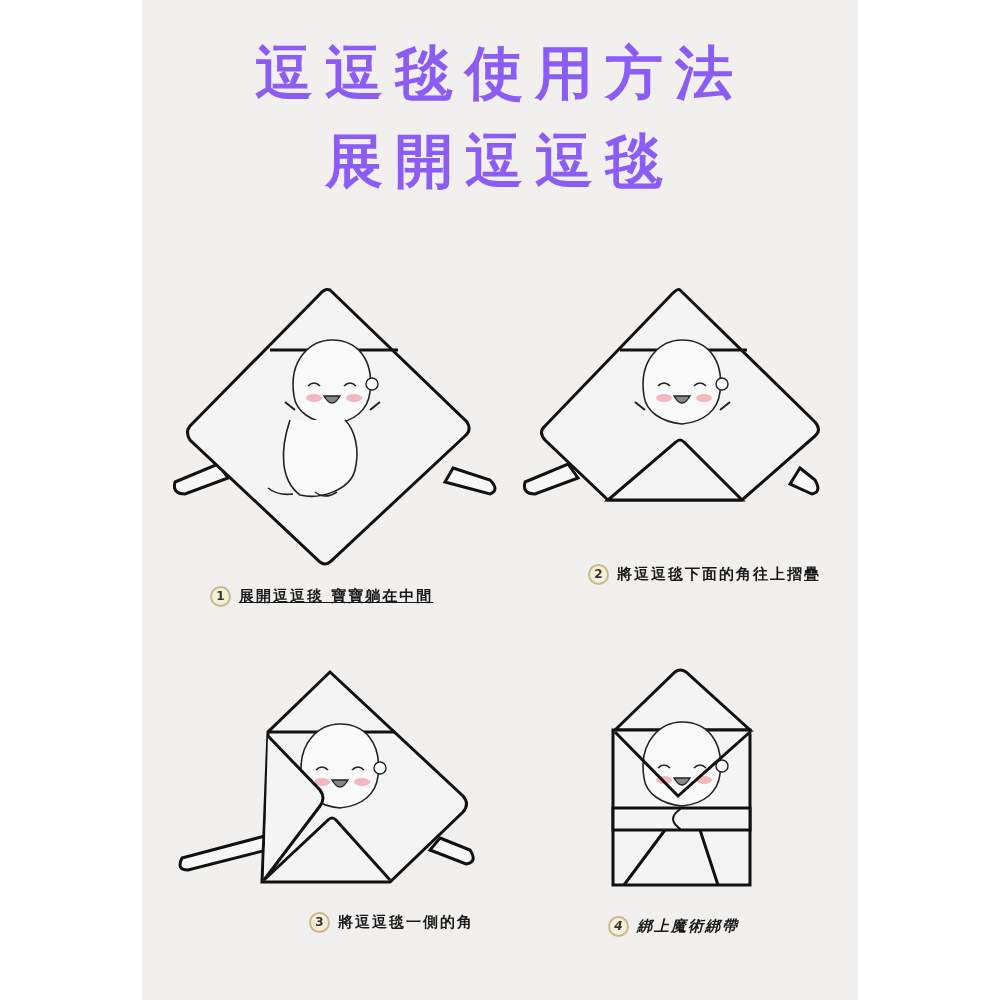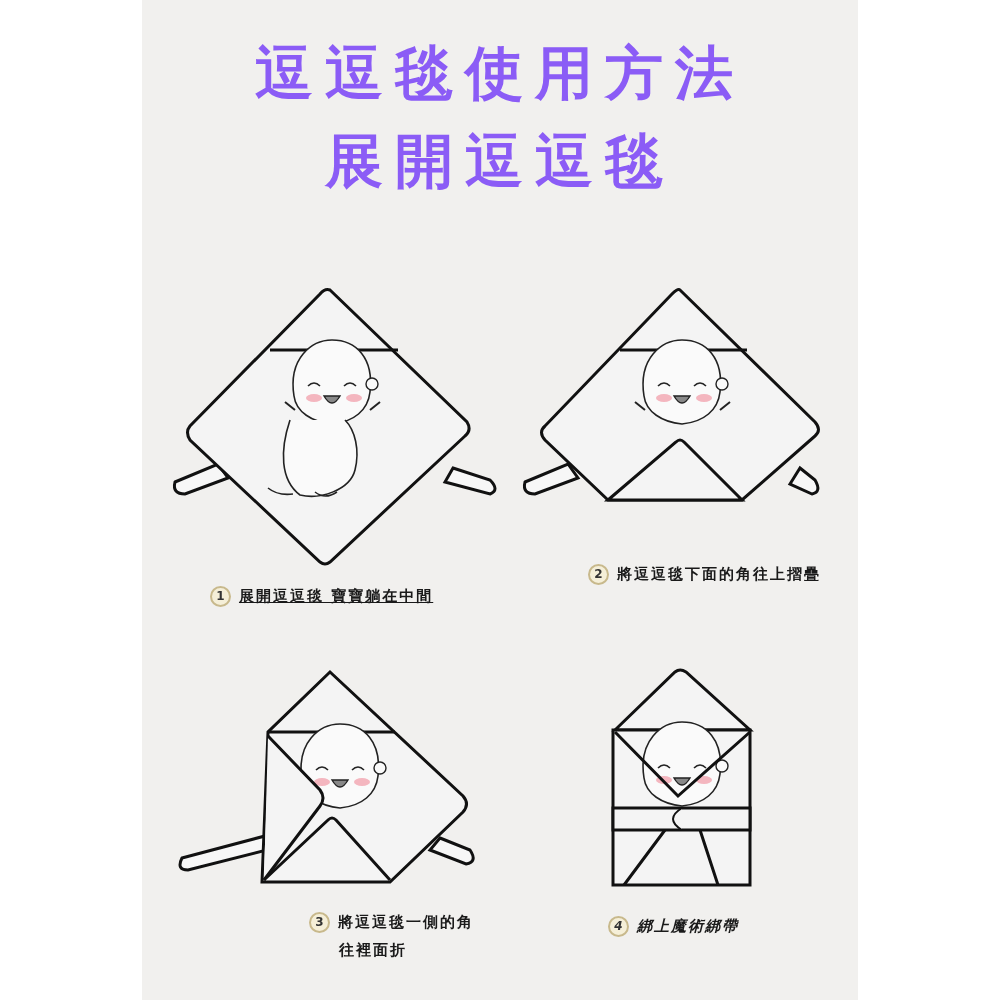--- a/index.html
+++ b/index.html
@@ -107,18 +107,17 @@
 <div class="step" style="left:210px; top:582px;text-decoration:underline;">
   <span class="badge">1</span><span>展開逗逗毯 寶寶躺在中間</span>
 </div>
 
 <div class="step" style="left:550px; top:560px;margin-left:38px;">
   <span class="badge">2</span><span>將逗逗毯下面的角往上摺疊</span>
 </div>
 
 <div class="step" style="left:261px; top:908px;margin-left:48px;">
   <span class="badge">3</span><span>將逗逗毯一側的角</span>
-  <span class="line2">往裡面折</span>
 </div>
 
 <div class="step" style="left:608px; top:912px;font-style:italic;">
   <span class="badge">4</span><span>綁上魔術綁帶</span>
 </div>
 
 </body></html>

